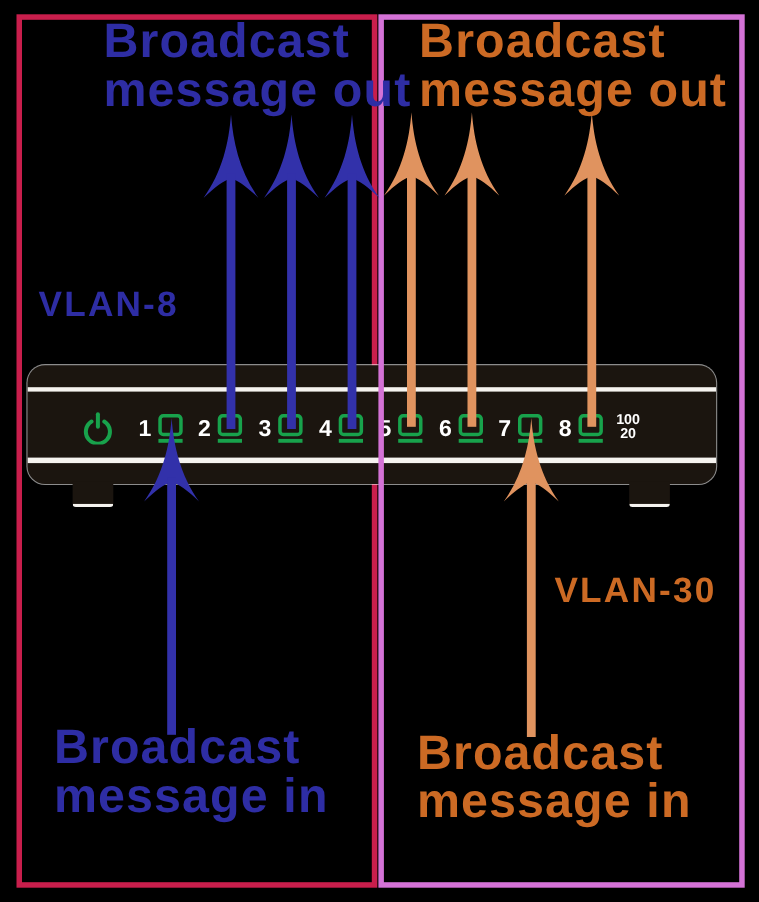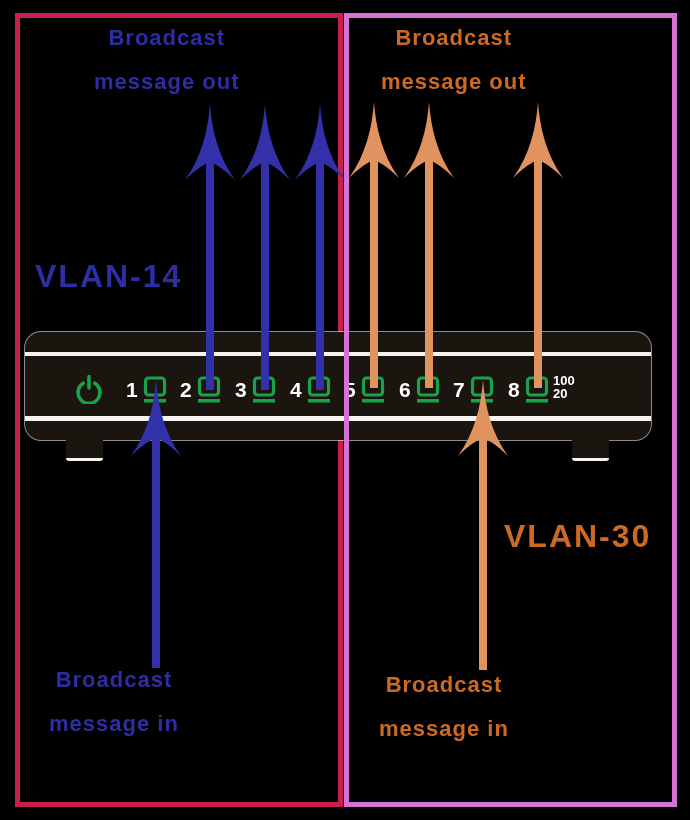--- a/index.html
+++ b/index.html
@@ -35,33 +35,33 @@
 
   .power{position:absolute;left:49px;top:42px;width:30px;height:30px;}
   .power path,.power line{stroke:var(--led-green);stroke-width:3.4;fill:none;stroke-linecap:round;}
 
   .port{position:absolute;top:44px;display:flex;align-items:center;gap:5px;}
   .port-num{color:var(--switch-text-white);font-size:21px;font-weight:bold;line-height:1;}
   .port-icon{display:block;width:24px;height:27px;}
   .port-icon rect.frame{fill:none;stroke:var(--led-green);stroke-width:3.2;}
   .port-icon rect.bar{fill:var(--led-green);}
 
-  .speed{position:absolute;left:528px;top:42px;width:36px;text-align:left;
+  .speed{position:absolute;left:528px;top:42px;width:36px;text-align:center;
     color:var(--switch-text-white);font-size:13px;font-weight:bold;line-height:13px;}
 
   .arrow{position:absolute;width:50px;z-index:4;}
   .arrow .head{position:absolute;left:0;top:0;width:50px;height:80px;display:block;}
   .arrow .tail{position:absolute;left:21px;top:54px;bottom:0;width:8px;}
   .arrow.blue .head path{fill:var(--vlan10-arrow);}
   .arrow.blue .tail{background:var(--vlan10-arrow);}
   .arrow.orange .head path{fill:var(--vlan20-arrow);}
   .arrow.orange .tail{background:var(--vlan20-arrow);}
 
-  .msg{position:absolute;font-weight:bold;font-size:22px;line-height:44px;
-    letter-spacing:1px;white-space:pre-line;z-index:5;text-align:center;}
+  .msg{position:absolute;font-weight:bold;font-size:44px;line-height:44px;
+    letter-spacing:1px;white-space:pre-line;z-index:5;}
   .vlan{position:absolute;font-weight:bold;font-size:32px;letter-spacing:2px;z-index:5;}
   .c-blue{color:var(--vlan10-blue);}
   .c-orange{color:var(--vlan20-text);}
 </style>
 </head>
 <body>
 
 <div class="region region-left"></div>
 
 <div class="switch-body">
@@ -188,18 +188,18 @@
   <svg class="head" viewBox="0 0 50 80">
       <path d="M25 0 C27 26 33 52 50 76 C40 66 31 60 25 58 C19 60 10 66 0 76 C17 52 23 26 25 0 Z"></path>
     </svg>
   <div class="tail"></div>
 </div>
 
 <div class="msg c-blue" style="left:94px;top:16px">Broadcast
 message out</div>
 <div class="msg c-orange" style="left:381px;top:16px">Broadcast
 message out</div>
-<div class="vlan c-blue" style="left:35px;top:258px">VLAN-14</div>
+<div class="vlan c-blue" style="left:35px;top:258px">VLAN-8</div>
 <div class="vlan c-orange" style="left:504px;top:518px">VLAN-30</div>
 <div class="msg c-blue" style="left:49px;top:658px">Broadcast
 message in</div>
 <div class="msg c-orange" style="left:379px;top:663px">Broadcast
 message in</div>
 
 </body></html>

